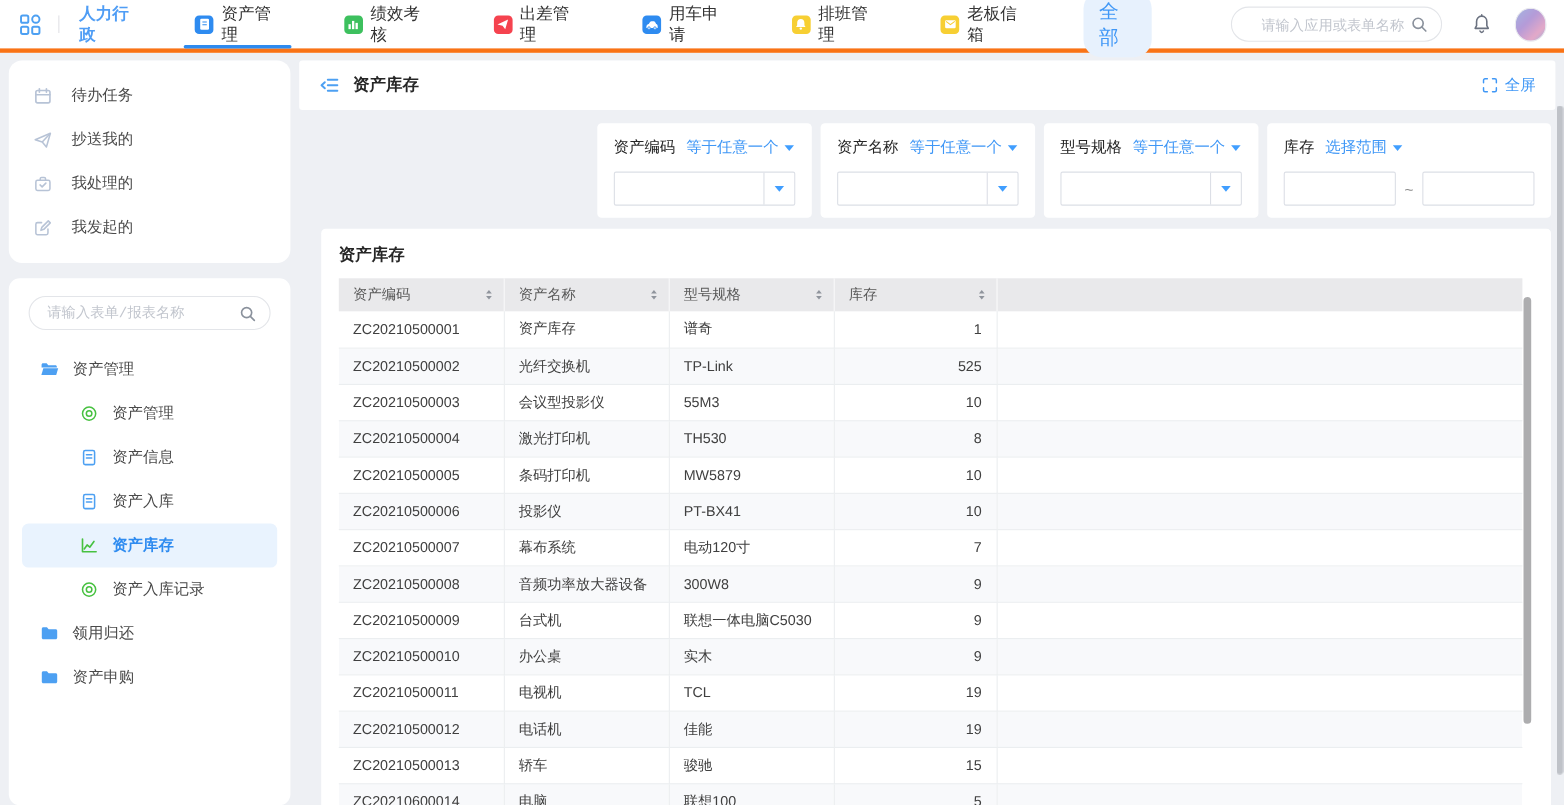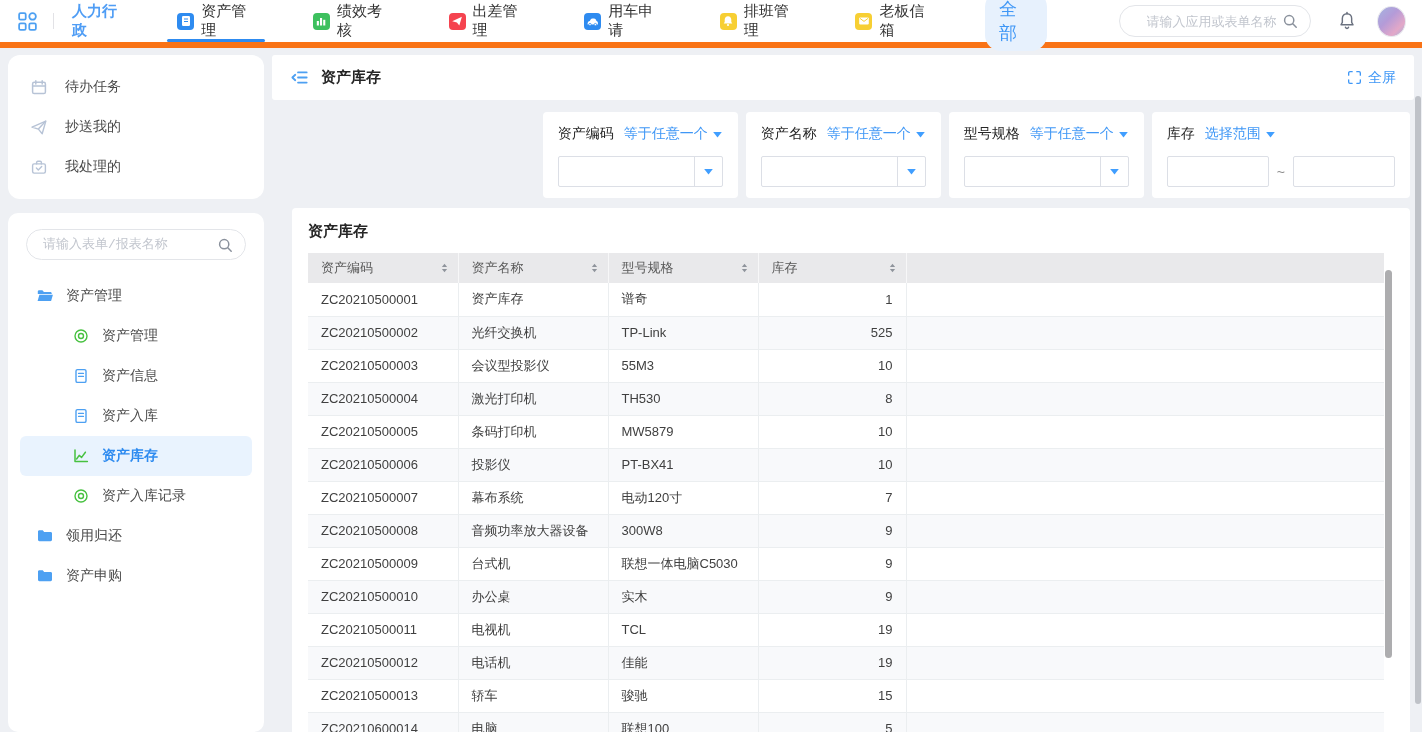--- a/index.html
+++ b/index.html
@@ -4,21 +4,21 @@
 <style>
   * { margin:0; padding:0; box-sizing:border-box; }
   html,body { width:1422px; height:732px; overflow:hidden; }
   body {
     font-family:"Liberation Sans","DejaVu Sans",sans-serif;
     background:#eef0f4; color:#333; font-size:14px;
   }
   
   .topnav {
     position:relative; height:48px; background:#fff; display:flex;
-    align-items:center; padding:0 16px; border-bottom:6px solid #f97316;
+    align-items:center; padding:0 16px; border-bottom:4px solid #f97316;
   }
   .grid-btn { display:flex; align-items:center; cursor:pointer; }
   .nav-divider { width:1px; height:16px; background:#e2e2e6; margin:0 18px 0 14px; }
   .workspace { color:#4f9df5; font-weight:bold; font-size:15px; cursor:pointer; }
   .nav-tabs { display:flex; align-items:stretch; height:100%; margin-left:42px; }
   .nav-tab {
     position:relative; display:flex; align-items:center; gap:7px;
     padding:0 6px; margin-right:46px; cursor:pointer; font-size:15px; color:#333;
   }
   .nav-tab.active::after {
@@ -255,20 +255,29 @@
         </div>
         <div class="quick-item">
           <span class="t-ic">
             <svg width="19" height="19" viewBox="0 0 18 18" fill="none" stroke="#b7c3d6" stroke-width="1.4" stroke-linecap="round" stroke-linejoin="round">
               <rect x="2.6" y="5.4" width="12.8" height="9.2" rx="1.5"></rect>
               <path d="M6.6 5.4 V4 C6.6 3.3 7.1 2.8 7.8 2.8 H10.2 C10.9 2.8 11.4 3.3 11.4 4 V5.4"></path>
               <path d="M6.4 9.6 L8.3 11.4 L11.7 8"></path>
             </svg>
           </span>
           <span>我处理的</span>
+        </div>
+        <div class="quick-item">
+          <span class="t-ic">
+            <svg width="19" height="19" viewBox="0 0 18 18" fill="none" stroke="#b7c3d6" stroke-width="1.4" stroke-linecap="round" stroke-linejoin="round">
+              <path d="M13.6 9.8 V13.4 C13.6 14.3 13 14.9 12.1 14.9 H4.1 C3.2 14.9 2.6 14.3 2.6 13.4 V5.4 C2.6 4.5 3.2 3.9 4.1 3.9 H7.8"></path>
+              <path d="M7.2 10.9 L8 8.2 L13.9 2.3 L15.7 4.1 L9.8 10 Z"></path>
+            </svg>
+          </span>
+          <span>我发起的</span>
         </div>
       </div>
     <div class="side-card tree-card">
       <div class="side-search">
         <input type="text" placeholder="请输入表单/报表名称" style="">
         <span class="search-ic"><svg width="16" height="16" viewBox="0 0 16 16" fill="none" stroke="currentColor" stroke-width="1.5" stroke-linecap="round">
               <circle cx="7.2" cy="7.2" r="4.6"></circle>
               <line x1="10.8" y1="10.8" x2="14.2" y2="14.2"></line>
             </svg></span>
       </div>

